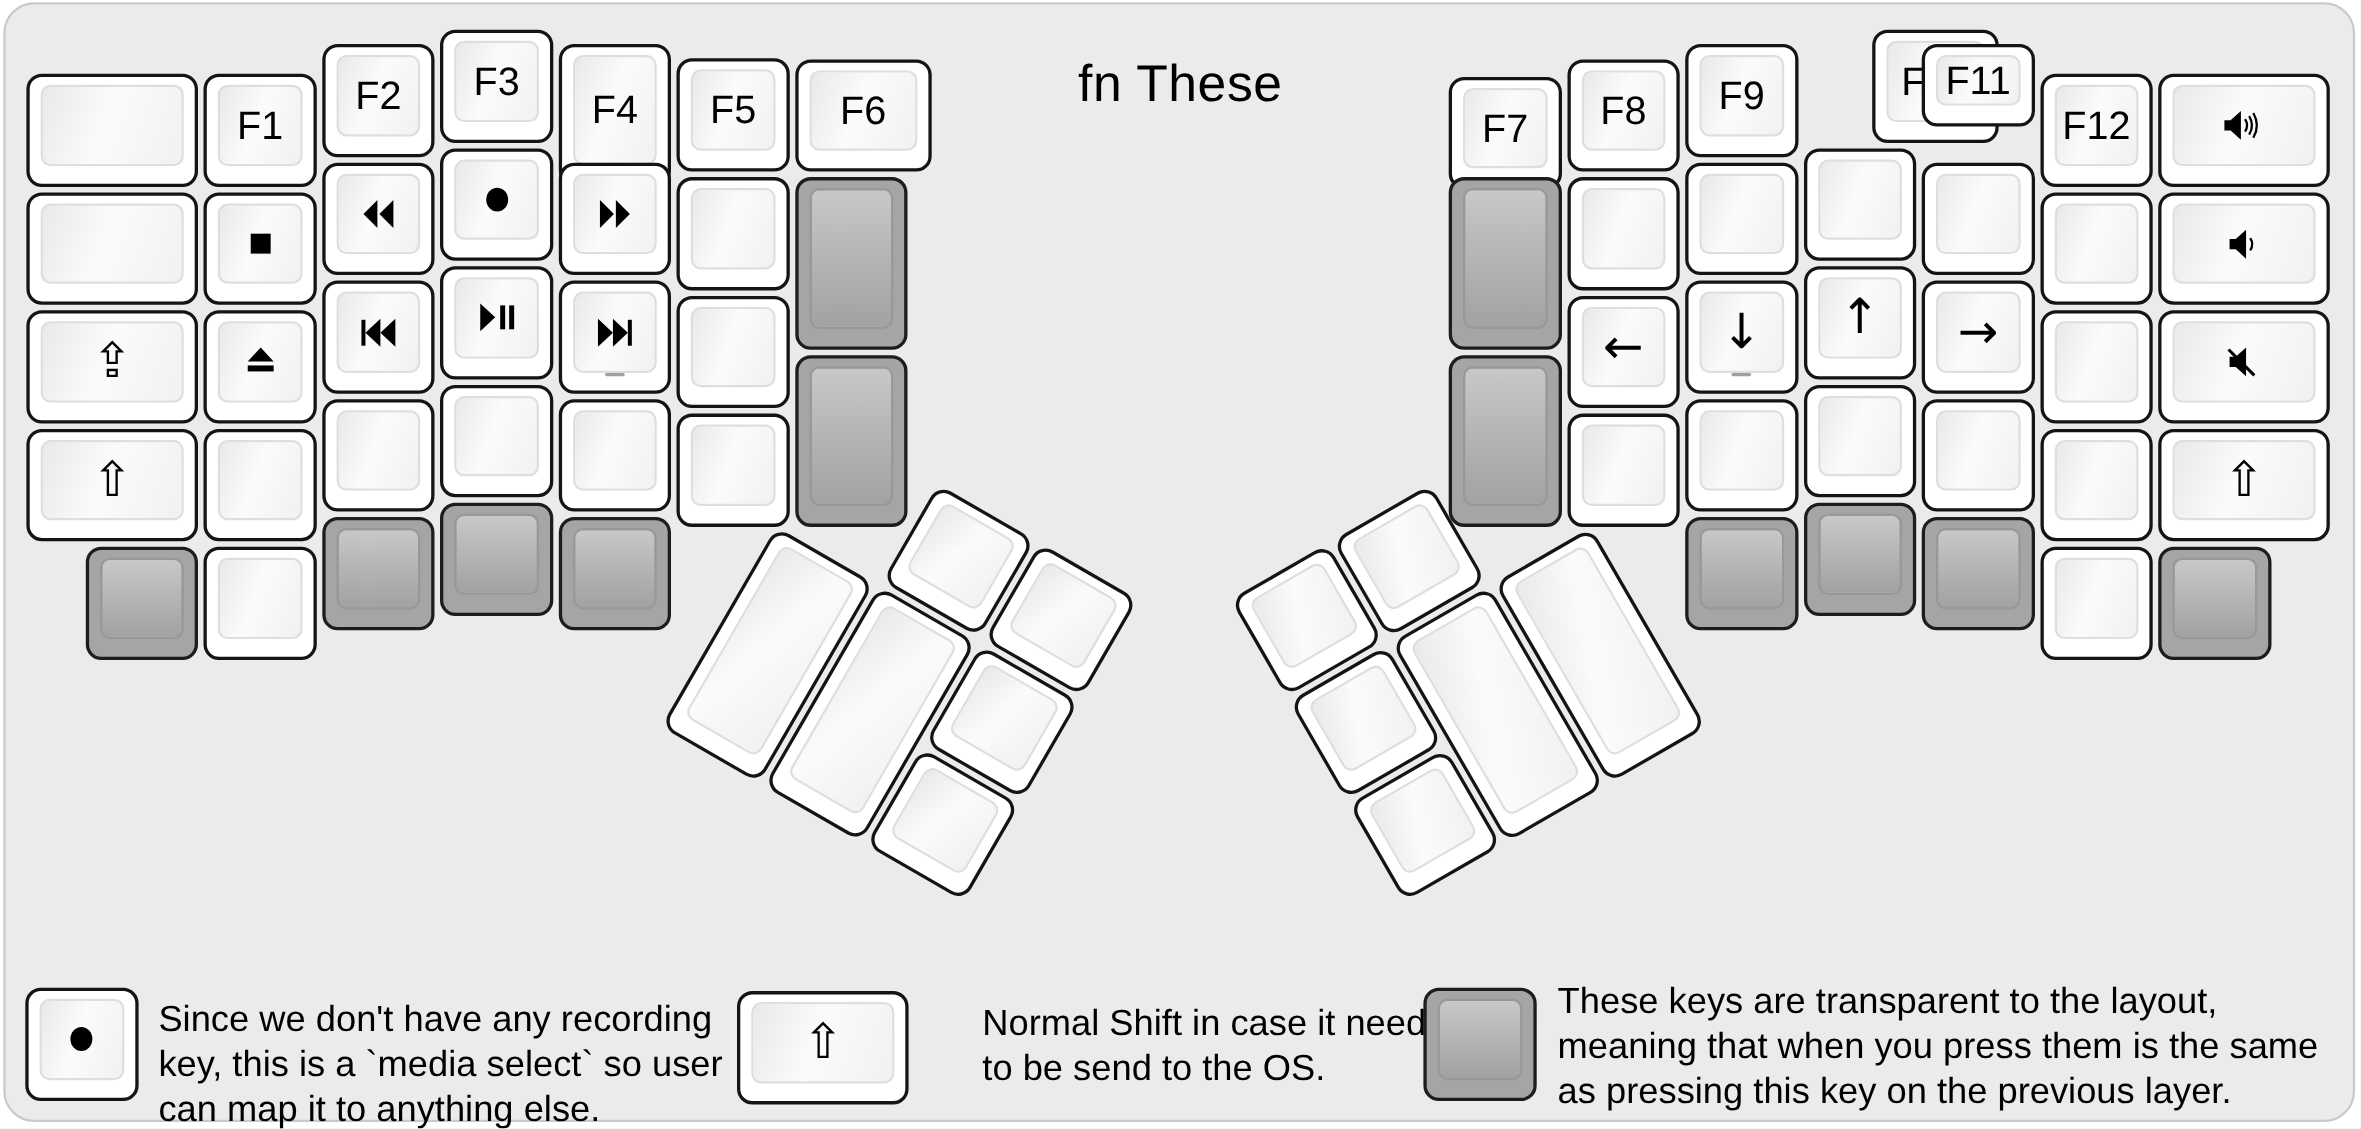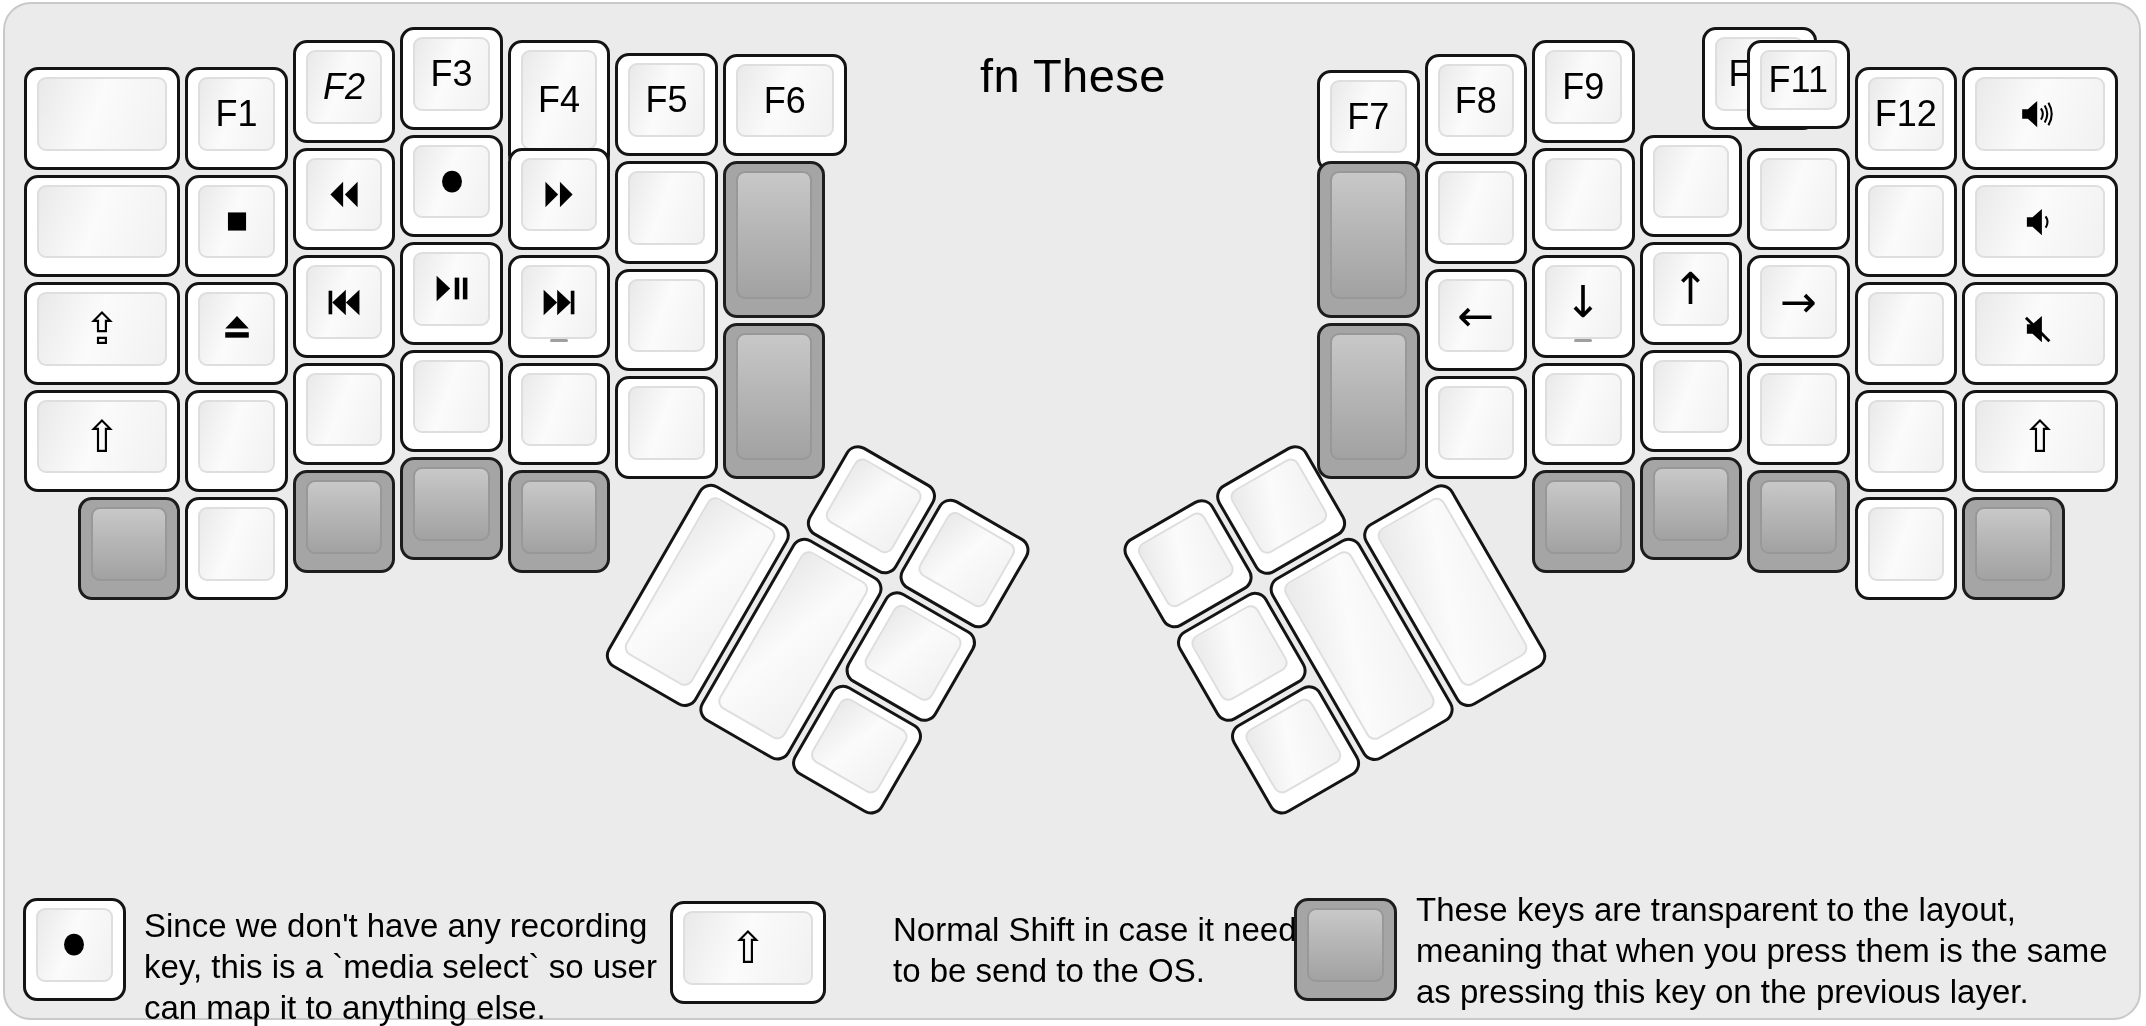--- a/index.html
+++ b/index.html
@@ -108,21 +108,21 @@
               <polygon points="24,1 37,15 11,15"></polygon>
               <rect x="11" y="19" width="26" height="6"></rect>
             </svg>
           </span>
         </div>
       </div>
       <div class="key white" style="left: 185.25px; top: 389.812px; width: 102.5px; height: 102.5px;">
         <div class="face"></div>
         <div class="keg"></div>
       </div>
-      <div class="key white" style="left: 292.75px; top: 40.4375px; width: 102.5px; height: 102.5px; font-style: italic;">
+      <div class="key white" style="left: 292.75px; top: 40.4375px; width: 102.5px; height: 102.5px;">
         <div class="face"></div>
         <div class="keg">
           <span class="flabel">F2</span>
         </div>
       </div>
       <div class="key white" style="left: 292.75px; top: 147.938px; width: 102.5px; height: 102.5px;">
         <div class="face"></div>
         <div class="keg">
           <span class="icon">
             <svg viewBox="0 0 48 32" width="44" height="29">
@@ -336,21 +336,21 @@
       <div class="key white" style="left: 1639.5px; top: 242px; width: 102.5px; height: 102.5px;">
         <div class="face"></div>
         <div class="keg">
           <span class="gi">↑</span>
         </div>
       </div>
       <div class="key white" style="left: 1639.5px; top: 349.5px; width: 102.5px; height: 102.5px;">
         <div class="face"></div>
         <div class="keg"></div>
       </div>
-      <div class="key white" style="left: 1747px; top: 40.4375px; width: 102.5px; height: 89px;">
+      <div class="key white" style="left: 1747px; top: 40.4375px; width: 102.5px; height: 75px;">
         <div class="face"></div>
         <div class="keg">
           <span class="flabel">F11</span>
         </div>
       </div>
       <div class="key white" style="left: 1747px; top: 147.938px; width: 102.5px; height: 102.5px;">
         <div class="face"></div>
         <div class="keg"></div>
       </div>
       <div class="key white" style="left: 1747px; top: 255.438px; width: 102.5px; height: 102.5px;">

